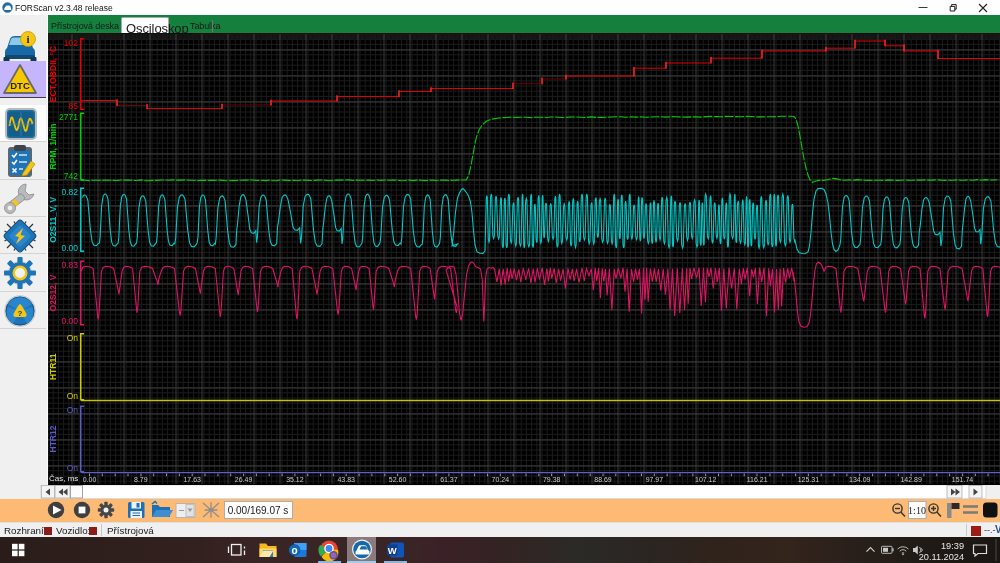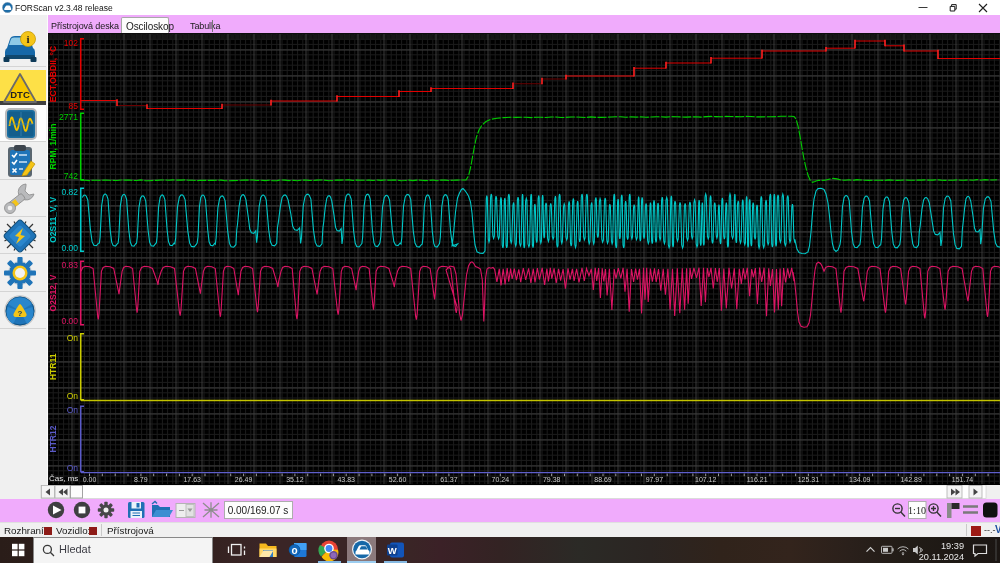--- a/index.html
+++ b/index.html
@@ -19,39 +19,39 @@
     </svg>
  <svg width="10" height="10" style="position:absolute;left:948px;top:2.5px" viewBox="0 0 10 10">
       <path d="M2.2 3.4 h4.6 V8 H2.2Z" fill="#fff" stroke="#1a1a1a" stroke-width="1"></path>
       <path d="M3.6 3.2 V1.6 h4.6 v4.6 H6.9" fill="none" stroke="#1a1a1a" stroke-width="1"></path>
     </svg>
  <svg width="12" height="12" style="position:absolute;left:977px;top:1.5px" viewBox="0 0 12 12">
       <path d="M2 2 L10 10 M10 2 L2 10" stroke="#1f1f1f" stroke-width="1.1"></path>
     </svg>
 </div>
 
-<div class="abs" style="left:48px;top:15px;width:952px;height:19px;background:#f0abfc">
+<div class="abs" style="left:48px;top:15px;width:952px;height:19px;background:#15803d">
  <span class="abs" style="left:3px;top:6px;font-size:9px;letter-spacing:-0.1px;color:#1a1a1a">Přístrojová deska</span>
  <div class="abs" style="left:72.5px;top:2px;width:48px;height:16px;background:#fdfdfd;border:1px solid #a8a8a8;border-bottom:none;border-radius:2px 2px 0 0"></div>
- <span class="abs" style="left:78px;top:6px;font-size:10px;letter-spacing:-0.1px;color:#1a1a1a">Osciloskop</span>
+ <span class="abs" style="left:78px;top:6px;font-size:13px;letter-spacing:-0.1px;color:#1a1a1a">Osciloskop</span>
  <span class="abs" style="left:142px;top:6px;font-size:9px;letter-spacing:-0.1px;color:#1a1a1a">Tabulka</span>
  <div class="abs" style="left:163.5px;top:5px;width:1px;height:12px;background:#777"></div>
 </div>
 
 <div class="abs" style="left:0;top:15px;width:48px;height:521px;background:#f0f0f0;border-right:1px solid #fbfbfb">
 <div style="position:absolute;left:0;top:15.0px;width:46px;height:37.4px;background:#f0f0f0;border-bottom:1px solid #d4d4d4"><svg width="38" height="34" viewBox="0 0 38 34" style="margin:1px 0 0 1px">
 <path d="M6 17 L9 8 Q10 5 14 5 H24 Q28 5 29 8 L32 17 Q34 18 34 21 V26 H4 V21 Q4 18 6 17Z" fill="#1668a8"></path>
 <path d="M10 8 Q10.5 6.5 13 6.5 H25 Q27.5 6.5 28 8 L30 14 H8Z" fill="#8ecae6"></path>
 <rect x="4" y="24" width="30" height="4" rx="1.5" fill="#10486e"></rect>
 <rect x="2.5" y="26" width="6" height="5" rx="1" fill="#0d3a58"></rect>
 <rect x="29.5" y="26" width="6" height="5" rx="1" fill="#0d3a58"></rect>
 <circle cx="27" cy="8" r="7.5" fill="#f5c518" stroke="#c79a00" stroke-width="0.8"></circle>
 <text x="27" y="11.5" font-size="11" font-weight="bold" fill="#222" text-anchor="middle" font-family="Liberation Serif,serif">i</text>
 </svg></div>
-    <div style="position:absolute;left:0;top:55px;width:46px;height:37.4px;background:#fde047;border-bottom:6px solid #404040"><svg width="38" height="36" viewBox="0 0 38 36" style="margin:1px 0 0 1px">
+    <div style="position:absolute;left:0;top:46px;width:46px;height:37.4px;background:#c4b5fd;border-bottom:1px solid #404040"><svg width="38" height="36" viewBox="0 0 38 36" style="margin:1px 0 0 1px">
 <path d="M19 3 L35 31 H3 Z" fill="#f6c800" stroke="#6a6a6a" stroke-width="1.8" stroke-linejoin="round"></path>
 <text x="19" y="27" font-size="9.5" font-weight="bold" fill="#222" text-anchor="middle">DTC</text>
 </svg></div>
     <div style="position:absolute;left:0;top:89.8px;width:46px;height:37.4px;background:#fdfdfd;border-bottom:1px solid #d4d4d4"><svg width="38" height="36" viewBox="0 0 38 36" style="margin:1px 0 0 2px">
 <rect x="3" y="2" width="32" height="32" rx="5" fill="#b9babc"></rect>
 <rect x="5" y="4" width="28" height="28" rx="3" fill="#1b6ea0"></rect>
 <rect x="6.5" y="5.5" width="25" height="25" rx="2" fill="#145e8c"></rect>
 <path d="M7.5 20 Q9 9 10.5 12 Q12 17 13.5 22 Q15 27 16.5 20 Q18 10 19.5 13 Q21 17 22.5 23 Q24 28 25.5 20 Q27 11 28.5 13 Q29.8 15 30.5 18" fill="none" stroke="#f3c000" stroke-width="1.8"></path>
 <path d="M19 6 V30 M7 18 H31" stroke="#3e88b4" stroke-width="0.7"></path>
 </svg></div>
@@ -183,21 +183,21 @@
 <rect x="55" y="0.5" width="15" height="12.5" fill="#f4f4f4" stroke="#b0b0b0" stroke-width="0.8"></rect>
 <path d="M63 3.5 L58.5 7 L63 10.5Z M67.5 3.5 L63 7 L67.5 10.5Z" fill="#444"></path>
 <rect x="70.5" y="0.5" width="12" height="12.5" fill="#fcfcfc" stroke="#9a9a9a" stroke-width="0.9"></rect>
 <rect x="947" y="0.5" width="15" height="12.5" fill="#f4f4f4" stroke="#b0b0b0" stroke-width="0.8"></rect>
 <path d="M951 3.5 L955.5 7 L951 10.5Z M955.5 3.5 L960 7 L955.5 10.5Z" fill="#444"></path>
 <rect x="969" y="0.5" width="13" height="12.5" fill="#f4f4f4" stroke="#b0b0b0" stroke-width="0.8"></rect>
 <path d="M973.5 3.5 L978 7 L973.5 10.5Z" fill="#444"></path>
 </svg>
 </div>
 
-<div class="abs" style="left:0;top:499px;width:1000px;height:23px;background:#f0abfc">
+<div class="abs" style="left:0;top:499px;width:1000px;height:23px;background:#fdba74">
 <svg width="1000" height="23" viewBox="0 0 1000 23" style="position:absolute;left:0;top:0" font-family="Liberation Sans, sans-serif">
 <circle cx="56" cy="11" r="8.2" fill="#3f3f41"></circle>
 <path d="M53 6.5 L61.5 11 L53 15.5Z" fill="#fff"></path>
 <circle cx="82" cy="11" r="8.2" fill="#3f3f41"></circle>
 <rect x="78.6" y="7.6" width="6.8" height="6.8" fill="#fff"></rect>
 <g transform="translate(106 11)">
 <circle r="5.6" fill="#474749"></circle>
 <g fill="#474749">
 <g id="tt">
             <rect x="-1.7" y="-8.2" width="3.4" height="3.6" rx="0.8"></rect>
@@ -263,27 +263,20 @@
  <div class="abs" style="left:89px;top:3.5px;width:8px;height:8px;background:#8d1b17"></div>
  <div class="abs" style="left:101px;top:1px;width:1px;height:12px;background:#c9c9c9"></div>
  <span class="abs" style="left:107px;top:1.5px;font-size:9.8px;color:#1a1a1a">Přístrojová</span>
  <div class="abs" style="left:966px;top:1px;width:1px;height:12px;background:#c9c9c9"></div>
  <div class="abs" style="left:971px;top:2.5px;width:10px;height:10px;background:#9e1c15"></div>
  <span class="abs" style="left:984px;top:2px;font-size:9px;color:#333">--.-</span>
  <span class="abs" style="left:995px;top:1px;font-size:10px;color:#1d4ea0;font-weight:bold">V</span>
 </div>
 
 <div class="abs" style="left:0;top:537px;width:1000px;height:26px;background:linear-gradient(90deg,#2a1d19 0%,#33211f 20%,#3a2526 26%,#3a2526 41%,#3b2127 44%,#332323 50%,#2b2a26 58%,#2b2522 65%,#30231b 72%,#33241c 79%,#2a201b 85%,#221c17 90%,#1d1814 96%,#1b1613 100%)">
- <div class="abs" style="left:33px;top:0;width:180px;height:26px;background:#f4f4f4;border:1px solid #888;border-bottom:none">
-  <svg width="13" height="13" style="position:absolute;left:8px;top:6px" viewBox="0 0 13 13">
-        <circle cx="5.4" cy="5.4" r="4" fill="none" stroke="#3a3a3a" stroke-width="1.3"></circle>
-        <path d="M8.3 8.3 L12 12" stroke="#3a3a3a" stroke-width="1.3"></path>
-      </svg>
-  <span class="abs" style="left:25px;top:5px;font-size:11px;color:#3c3c44">Hledat</span>
- </div>
  <div class="abs" style="left:347px;top:0;width:29px;height:26px;background:#8b797c"></div>
 <svg width="1000" height="26" viewBox="0 0 1000 26" style="position:absolute;left:0;top:0" font-family="Liberation Sans, sans-serif">
 <g fill="#fff">
 <rect x="12" y="6.8" width="5.6" height="5.6"></rect>
         <rect x="18.8" y="6.8" width="5.6" height="5.6"></rect>
 <rect x="12" y="13.6" width="5.6" height="5.6"></rect>
         <rect x="18.8" y="13.6" width="5.6" height="5.6"></rect>
 </g>
 <g fill="none" stroke="#f0f0f0" stroke-width="1.3">
 <rect x="231.5" y="7.5" width="9.5" height="10.5"></rect>

